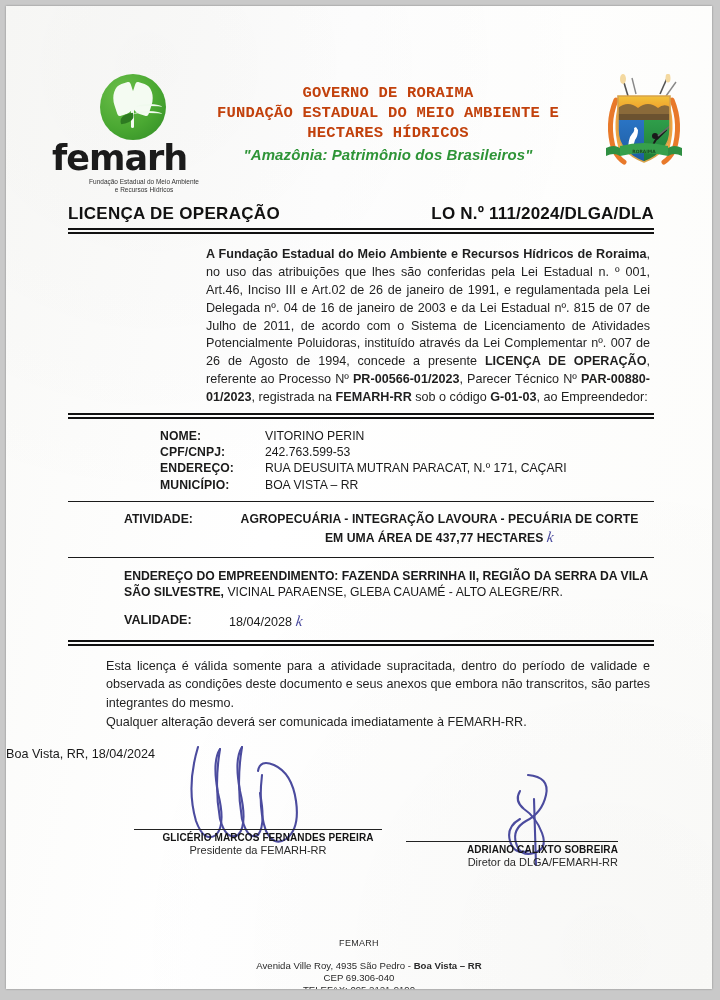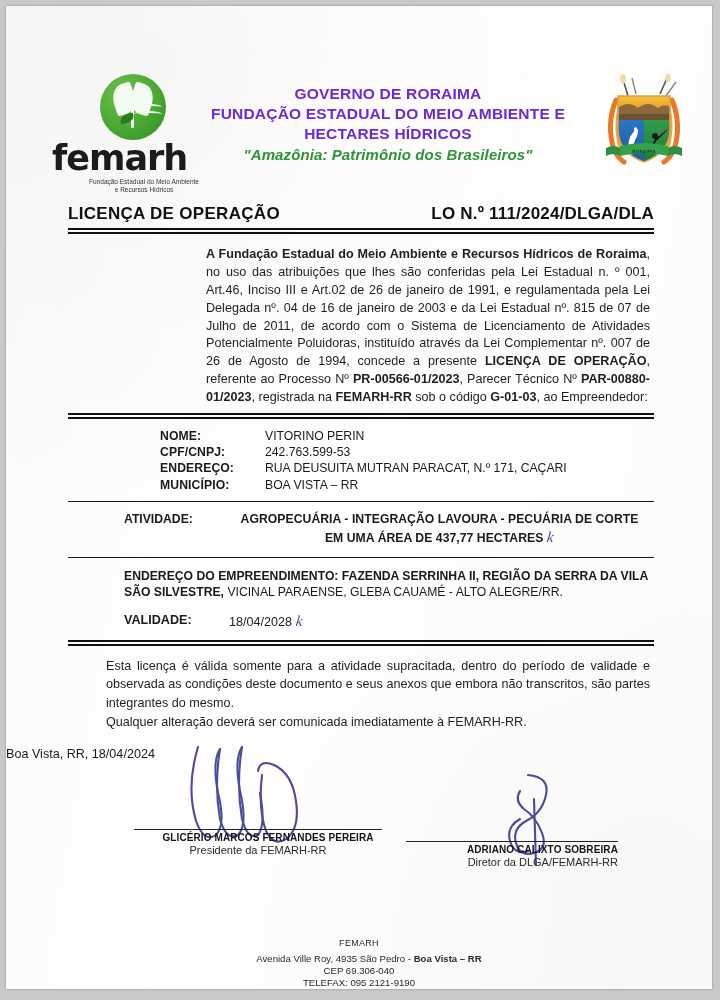--- a/index.html
+++ b/index.html
@@ -131,23 +131,24 @@
   .header-titles {
     position: absolute;
     left: 180px;
     top: 18px;
     width: 404px;
     text-align: center;
   }
   .h-line {
     font-weight: bold;
     font-size: 15.5px;
-    color: #6d28d9;
+    color: #c2410c;
     line-height: 1.28;
     letter-spacing: 0.2px;
+    font-family: Liberation Mono, monospace;
   }
   .h-tagline {
     font-weight: bold;
     font-style: italic;
     font-size: 15px;
     color: #2e9437;
     margin-top: 3px;
     letter-spacing: 0.1px;
   }
   .coat {
@@ -326,21 +327,21 @@
   
   .footer {
     position: absolute;
     left: 0;
     right: 0;
     top: 872px;
     text-align: center;
     color: #2a2a2a;
   }
   .f-org { font-size: 9px; letter-spacing: 0.3px; }
-  .f-addr { font-size: 9.6px; margin-top: 5px; padding-left: 20px; }
+  .f-addr { font-size: 9.6px; margin-top: 12px; padding-left: 20px; }
   .f-addr b { font-weight: bold; }
   .f-cep { font-size: 9.6px; margin-top: 1px; }
   .f-tel { font-size: 9.6px; margin-top: 1px; }
 </style>
 </head>
 <body>
 
 <div class="page">
   <div class="paper-tint"></div>
   <div class="content">

